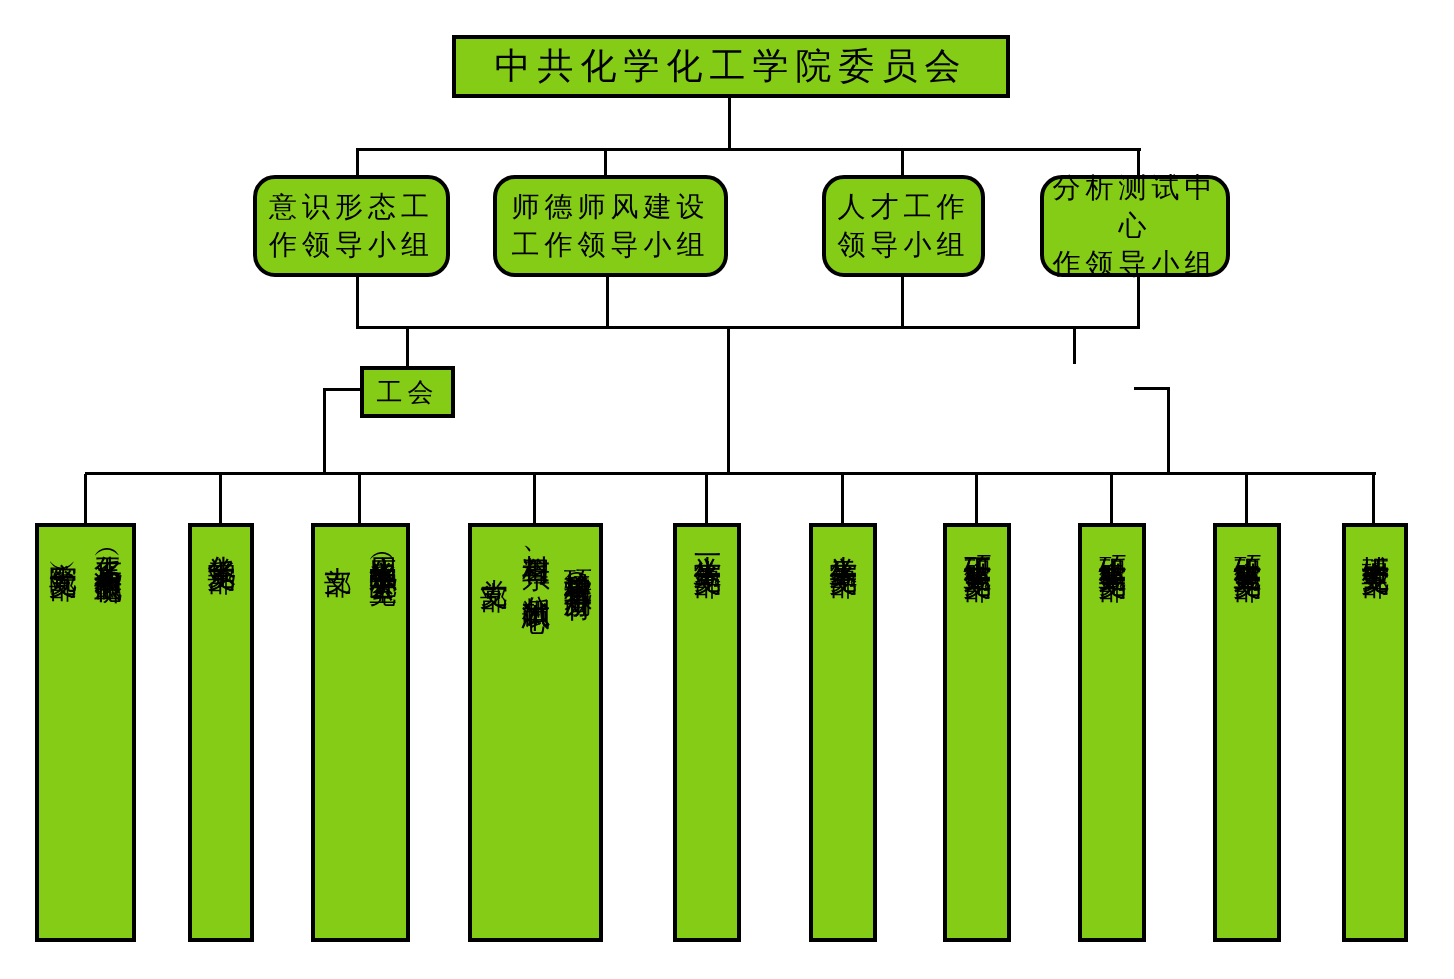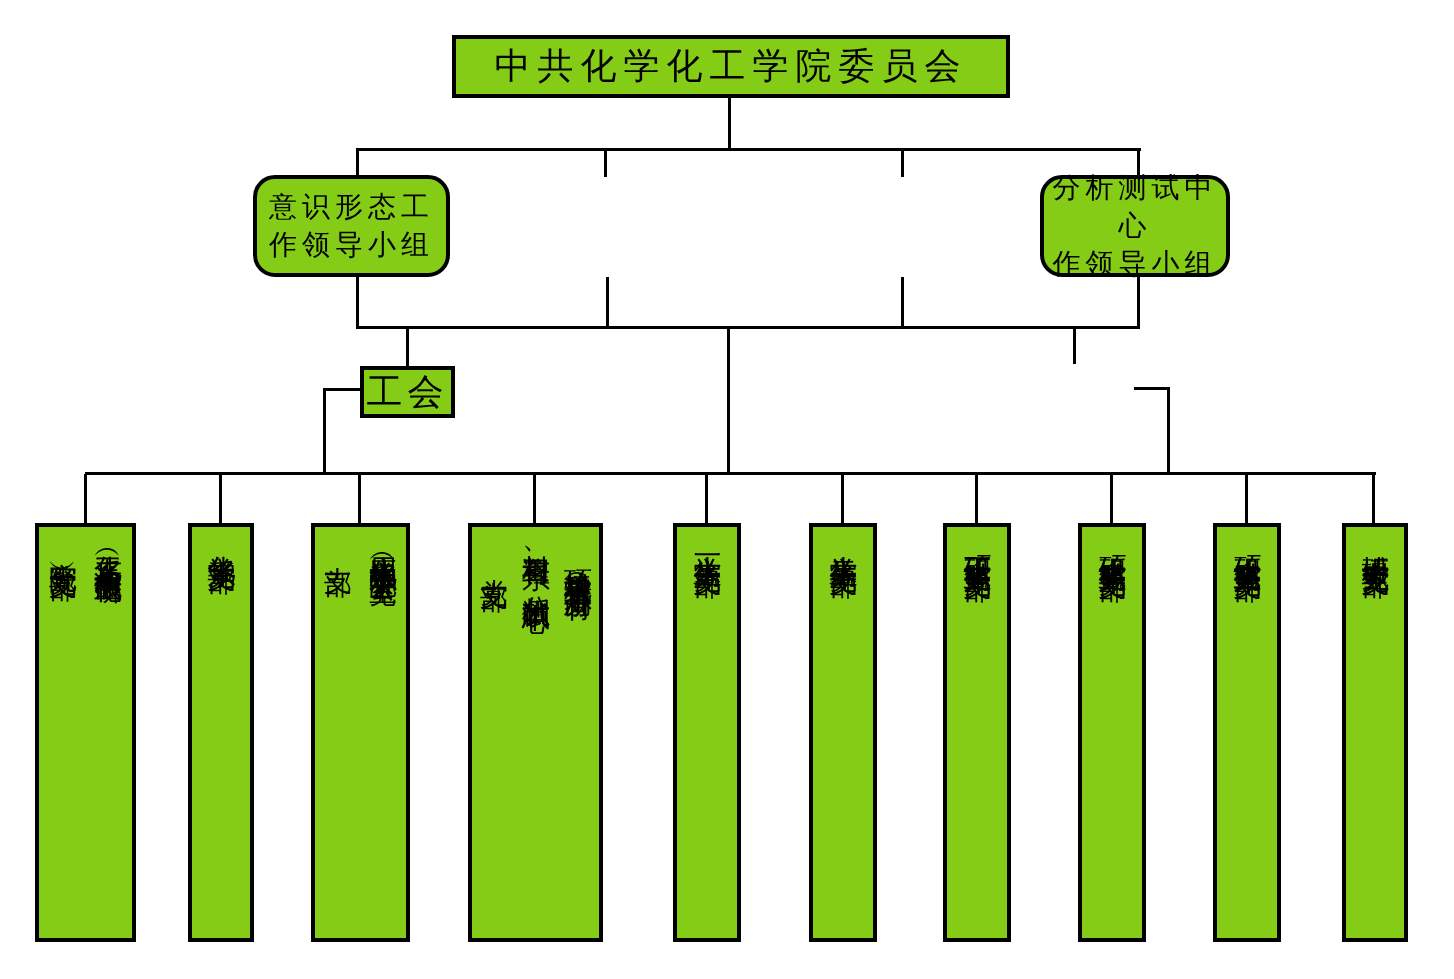--- a/index.html
+++ b/index.html
@@ -19,21 +19,21 @@
     border: 4px solid #000000;
     background: #84cc16;
     display: flex;
     align-items: center;
     justify-content: center;
     text-align: center;
     white-space: pre-line;
   }
   .node.root  { font-size: 36px; letter-spacing: 7px; }
   .node.lvl2  { font-size: 28px; line-height: 38px; letter-spacing: 5px; border-radius: 22px; }
-  .node.small { font-size: 36px; letter-spacing: 5px; text-align: right; }
+  .node.small { font-size: 26px; letter-spacing: 5px; text-align: right; }
   .node.vert  { align-items: flex-start; }
   .vtext {
     writing-mode: vertical-rl;
     text-orientation: mixed;
     white-space: pre-line;
     font-size: 28px;
     letter-spacing: 2px;
     padding-top: 6px;
     line-height: 40px;
   }
@@ -77,21 +77,25 @@
   <div class="ln" style="left:975px;  top:474px; width:3px; height:50px;"></div>
   <div class="ln" style="left:1110px; top:474px; width:3px; height:50px;"></div>
   <div class="ln" style="left:1245px; top:474px; width:3px; height:50px;"></div>
   <div class="ln" style="left:1372px; top:474px; width:3px; height:50px;"></div>
 
   <div class="node root" style="left:452px; top:35px; width:558px; height:63px;">中共化学化工学院委员会</div>
 
   <div class="node lvl2" style="left:253px; top:175px; width:197px; height:102px;">意识形态工
 作领导小组</div>
 
+  <div class="node lvl2" style="left:493px; top:175px; width:235px; height:102px;">师德师风建设
+工作领导小组</div>
 
+  <div class="node lvl2" style="left:822px; top:175px; width:163px; height:102px;">人才工作
+领导小组</div>
 
   <div class="node lvl2" style="left:1040px; top:175px; width:190px; height:102px;">分析测试中心
 作领导小组</div>
 
   <div class="node small" style="left:360px; top:366px; width:95px; height:52px;">工会</div>
 
 
   <div class="node vert cols2" style="left:35px; top:523px; width:101px; height:419px;">
     <div class="vtext">化工系（石油与天然气化工研
 究院）党支部</div>

